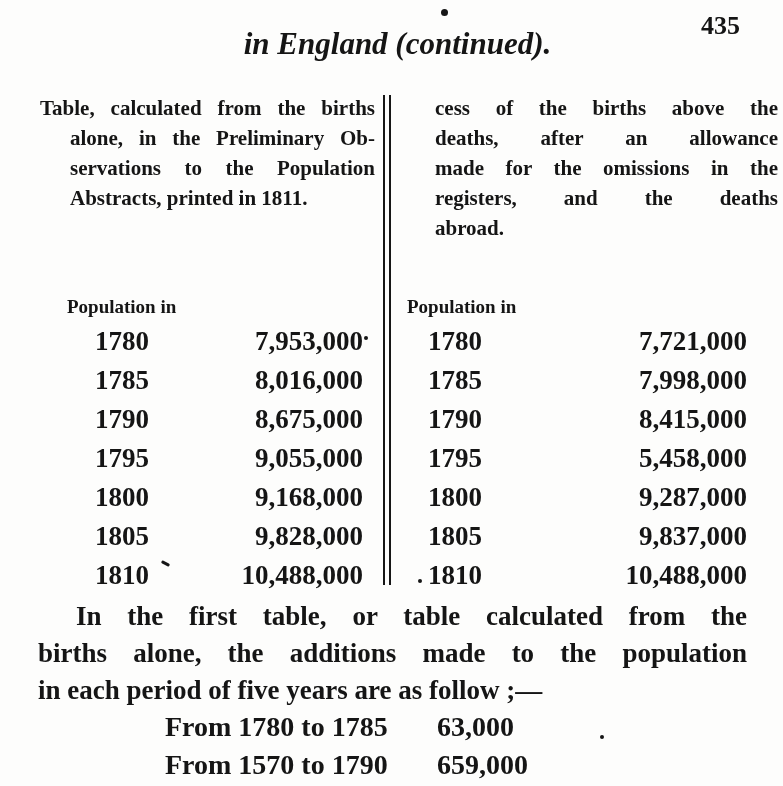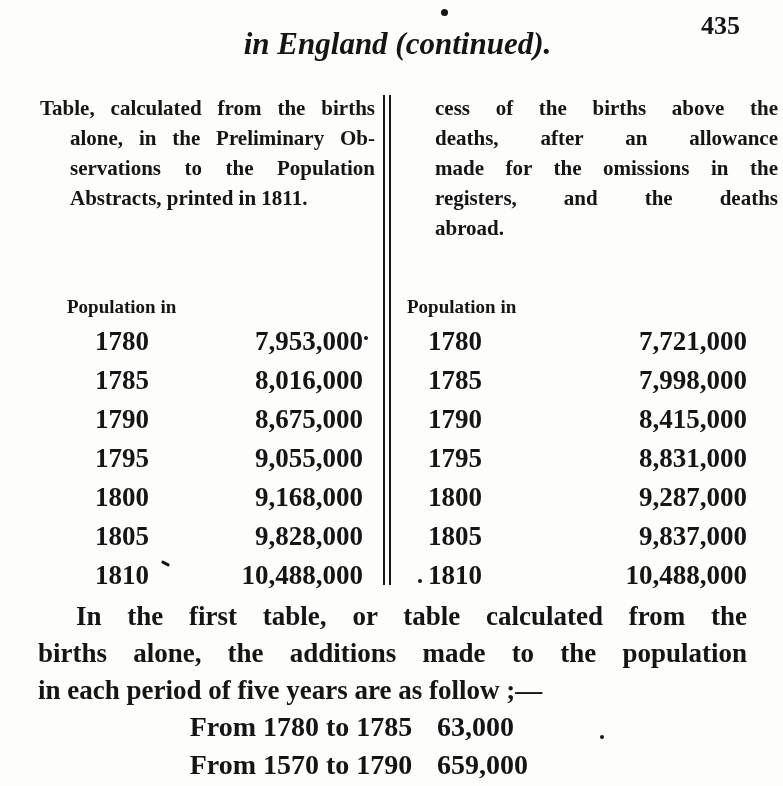--- a/index.html
+++ b/index.html
@@ -36,21 +36,21 @@
   .pop-table.left .row{padding-left:55px;padding-right:12px;}
   .pop-table.right .row{padding-left:23px;padding-right:31px;}
   
   .para{position:absolute;left:38px;top:598px;width:709px;
     font-size:27px;line-height:37px;}
   .p-line{text-align:justify;text-justify:inter-word;}
   .p-line.j{text-align-last:justify;}
   .p-line.indent{text-indent:38px;}
   
   .additions{position:absolute;left:165px;top:708px;font-size:28px;line-height:38px;}
-  .add-row{display:flex;text-align:center;}
+  .add-row{display:flex;}
   .add-label{display:inline-block;width:272px;}
   
   .speck{position:absolute;background:#161616;border-radius:50%;}
   .speck.top-dot{left:441px;top:9px;width:7px;height:7px;}
   .speck.dot-a{left:364px;top:336px;width:4px;height:4px;}
   .speck.dot-b{left:418px;top:579px;width:4px;height:4px;}
   .speck.dot-c{left:600px;top:735px;width:4px;height:4px;}
   .speck.tick-1810{left:161px;top:562px;width:9px;height:3px;border-radius:2px;
     transform:rotate(28deg);}
 </style>
@@ -126,21 +126,21 @@
     <div class="row">
         <span>1785</span>
         <span>7,998,000</span>
       </div>
     <div class="row">
         <span>1790</span>
         <span>8,415,000</span>
       </div>
     <div class="row">
         <span>1795</span>
-        <span>8,831,000</span>
+        <span>5,458,000</span>
       </div>
     <div class="row">
         <span>1800</span>
         <span>9,287,000</span>
       </div>
     <div class="row">
         <span>1805</span>
         <span>9,837,000</span>
       </div>
     <div class="row">

